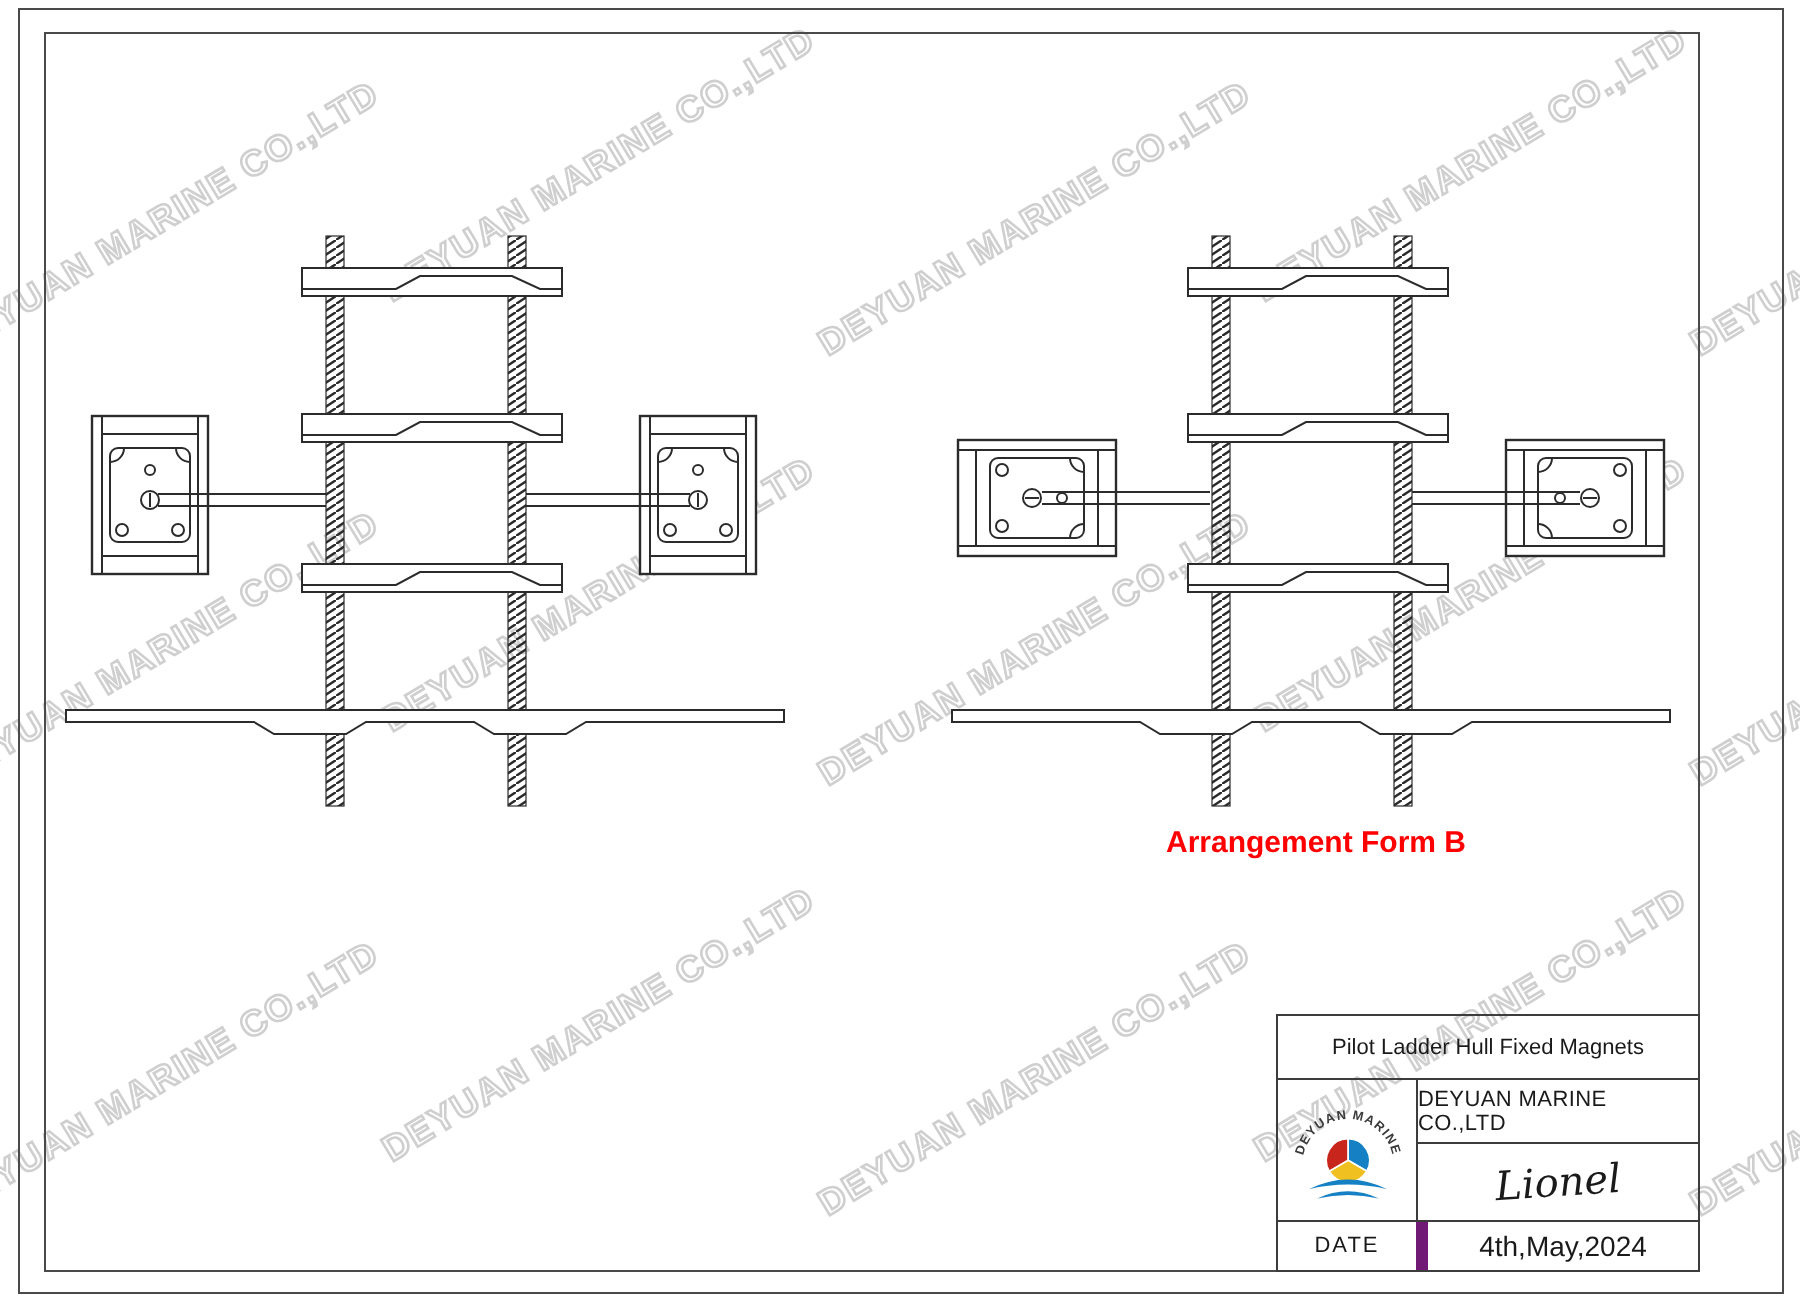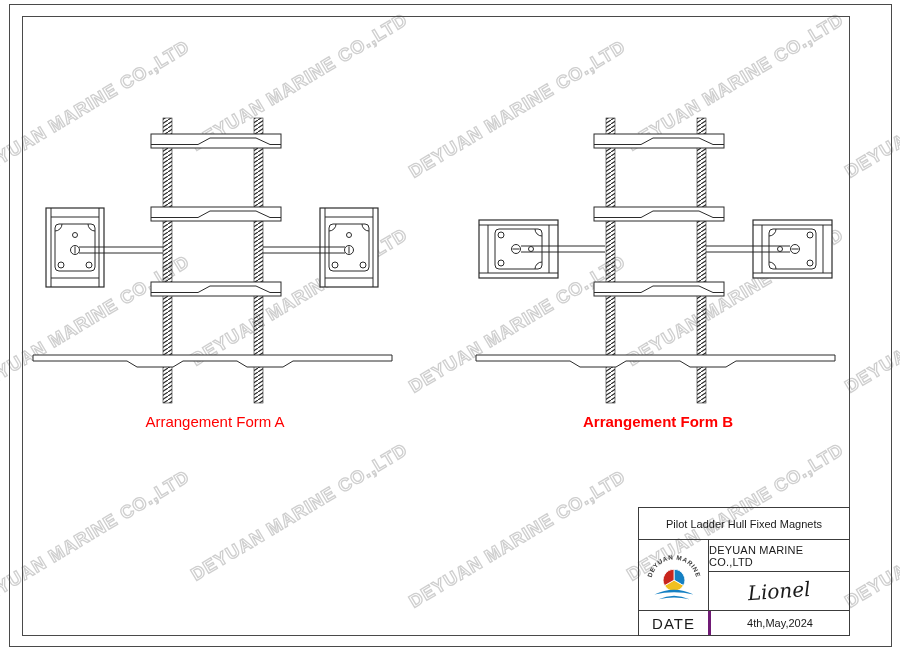--- a/index.html
+++ b/index.html
@@ -29,23 +29,23 @@
             align-items:center;justify-content:center;font-size:11px;}
   .tb-mid{flex:1;display:flex;min-height:0;}
   .tb-logo{width:69px;min-width:69px;border-right:1px solid #3c3c3c;display:flex;
            align-items:center;justify-content:center;}
   .tb-right{flex:1;display:flex;flex-direction:column;min-width:0;}
   .tb-company{height:31px;min-height:31px;border-bottom:1px solid #3c3c3c;display:flex;
               align-items:center;justify-content:center;font-size:11px;letter-spacing:.2px;}
   .tb-sig{flex:1;display:flex;align-items:center;justify-content:center;
           font:italic 20px "DejaVu Serif",serif;transform:rotate(-4deg);}
   .tb-date{height:24px;min-height:24px;border-top:1px solid #3c3c3c;display:flex;}
-  .tb-date-label{width:69px;min-width:69px;border-right:3px solid #701a75;display:flex;
-                 align-items:center;justify-content:center;font-size:15px;letter-spacing:1px;}
-  .tb-date-value{flex:1;display:flex;align-items:center;justify-content:center;font-size:11px;}
+  .tb-date-label{width:69px;min-width:69px;border-right:6px solid #701a75;display:flex;
+                 align-items:center;justify-content:center;font-size:11px;letter-spacing:1px;}
+  .tb-date-value{flex:1;display:flex;align-items:center;justify-content:center;font-size:14px;}
 </style>
 </head>
 <body>
 
 <div class="page">
 
   <div class="wm-layer">
       <div class="wm" style="left: -25px; top: 163px; font-size: 18px; -webkit-text-stroke: 1.3px rgb(207, 207, 207); transform: rotate(-31deg);">DEYUAN MARINE CO.,LTD</div>
       <div class="wm" style="left: 193px; top: 136px; font-size: 18px; -webkit-text-stroke: 1.3px rgb(207, 207, 207); transform: rotate(-31deg);">DEYUAN MARINE CO.,LTD</div>
       <div class="wm" style="left: 411px; top: 163px; font-size: 18px; -webkit-text-stroke: 1.3px rgb(207, 207, 207); transform: rotate(-31deg);">DEYUAN MARINE CO.,LTD</div>
@@ -121,21 +121,20 @@
       <use href="#magnetV" transform="translate(753,278) rotate(-90)"></use>
       <g>
         <line x1="521" y1="246" x2="605" y2="246" stroke="#2b2b2b" stroke-width="1"></line>
         <line x1="521" y1="252" x2="605" y2="252" stroke="#2b2b2b" stroke-width="1"></line>
         <line x1="706" y1="246" x2="790" y2="246" stroke="#2b2b2b" stroke-width="1"></line>
         <line x1="706" y1="252" x2="790" y2="252" stroke="#2b2b2b" stroke-width="1"></line>
       </g>
     </g>
   </svg>
 
-  <div class="form-label label-a">Arrangement Form A</div>
   <div class="form-label label-b">Arrangement Form B</div>
 
   <div class="tblock">
     <div class="tb-title">Pilot Ladder Hull Fixed Magnets</div>
     <div class="tb-mid">
       <div class="tb-logo">
         <svg width="62" height="64" viewBox="0 0 60 62">
           <path id="arcPath" d="M8,38 A22,22 0 0 1 52,38" fill="none"></path>
           <text font-size="6.2" font-weight="bold" fill="#3a3a3a" letter-spacing="0.6" font-family="Liberation Sans, sans-serif">
             <textPath href="#arcPath" startOffset="50%" text-anchor="middle">DEYUAN MARINE</textPath>

